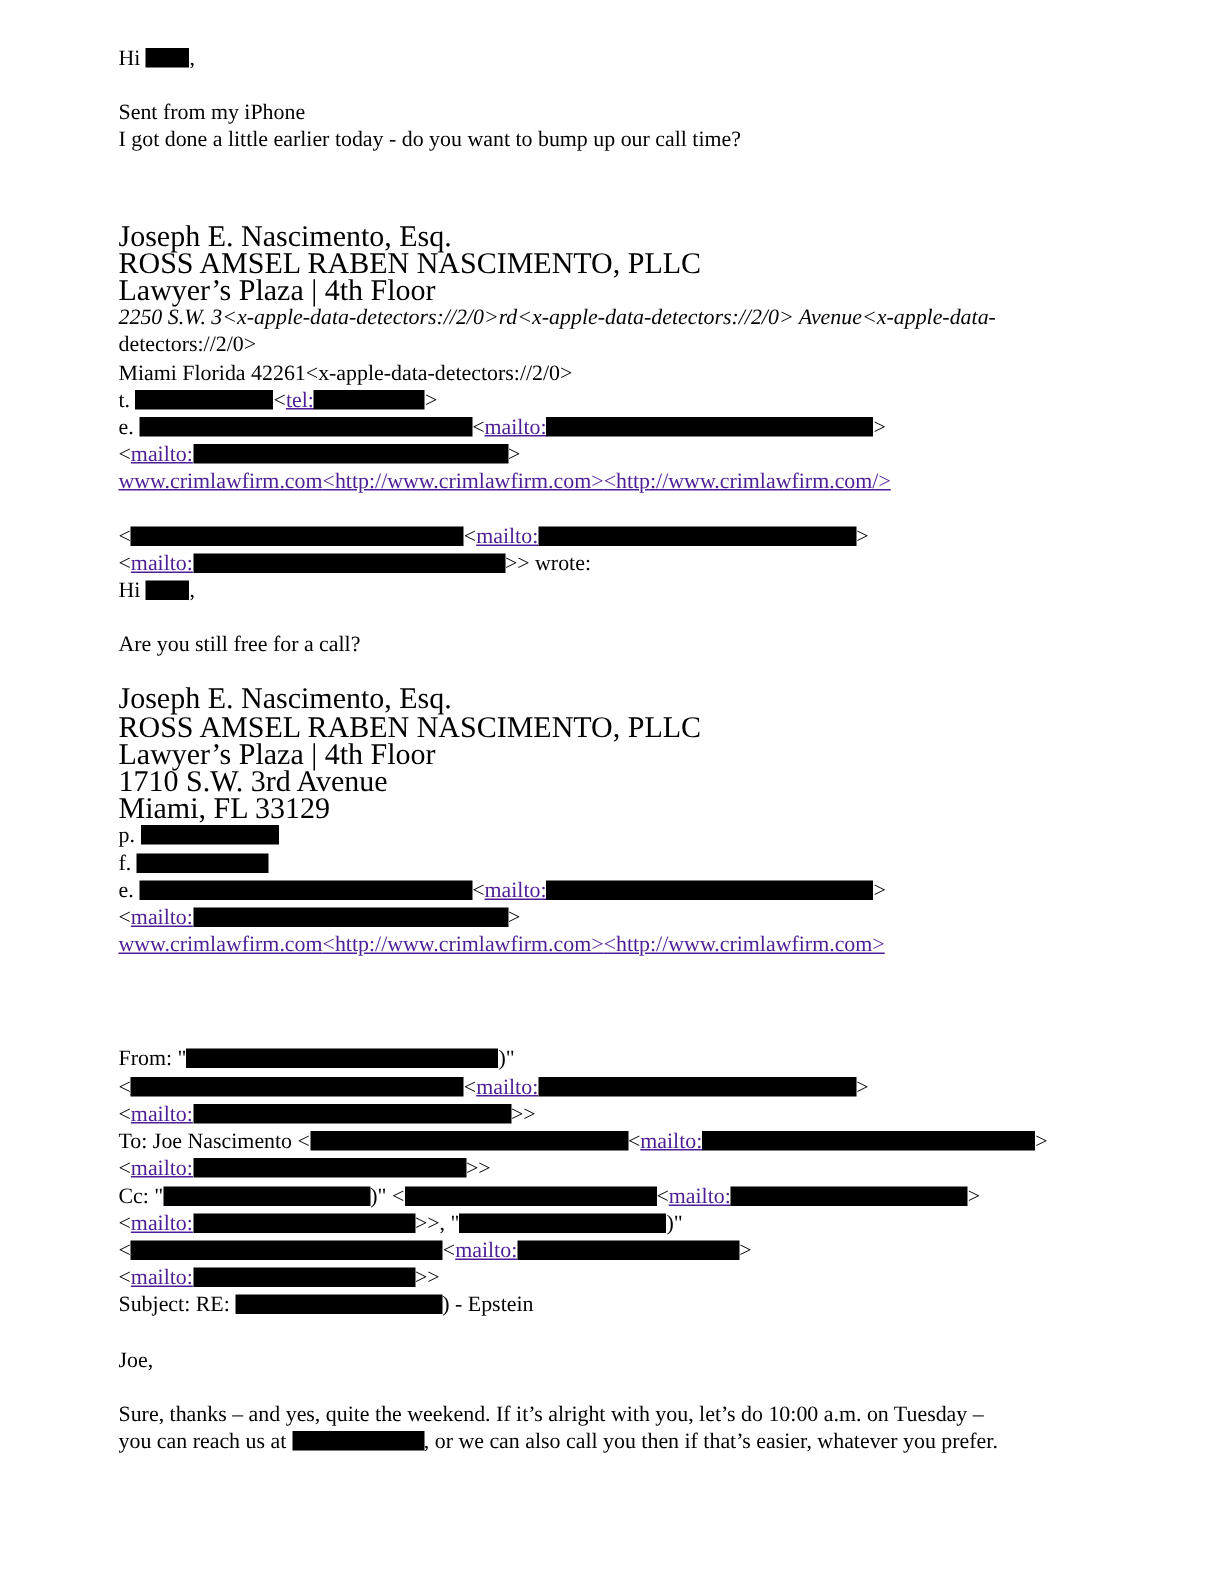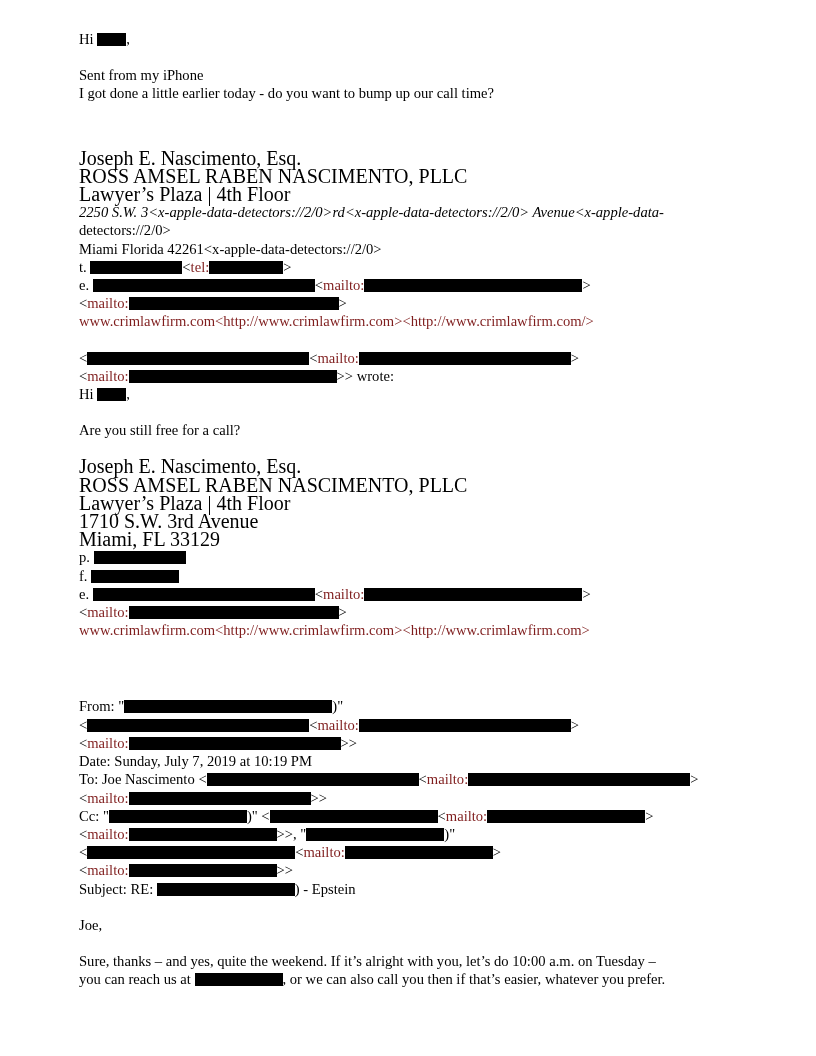--- a/index.html
+++ b/index.html
@@ -24,21 +24,22 @@
   .line { font-size: 14.6px; line-height: 18.2px; white-space: nowrap; }
   .wrapline { font-size: 14.6px; line-height: 18.2px; font-style: italic; }
   .redact {
     display: inline-block;
     background: #000000;
     vertical-align: -2px;
     height: 13px;
     border-radius: 0;
   }
   .lnk {
-    color: #7f1d1d;
+    color: #4c1d95;
+    text-decoration: underline;
   }
   .sig-line { font-size: 20px; line-height: 18.2px; }
 </style>
 </head>
 <body>
 
 <div id="page">
 
   <div class="line">
     <span>Hi</span>
@@ -128,23 +129,20 @@
   <div class="line">
     <span>From: "</span><span class="redact" style="width:208px;"></span><span>)"</span>
   </div>
   <div class="line">
     <span>&lt;</span><span class="redact" style="width:222px;"></span><span>&lt;</span><span class="lnk">mailto:</span><span class="redact" style="width:212px;"></span><span>&gt;</span>
   </div>
   <div class="line">
     <span>&lt;</span><span class="lnk">mailto:</span><span class="redact" style="width:212px;"></span><span>&gt;&gt;</span>
   </div>
   <div class="line">
-    <span>Date: </span><span>Sunday, July 7, 2019 at 10:19 PM</span>
-  </div>
-  <div class="line">
     <span>To: </span><span>Joe Nascimento</span>
     <span>&lt;</span><span class="redact" style="width:212px;"></span><span>&lt;</span><span class="lnk">mailto:</span><span class="redact" style="width:222px;"></span><span>&gt;</span>
   </div>
   <div class="line">
     <span>&lt;</span><span class="lnk">mailto:</span><span class="redact" style="width:182px;"></span><span>&gt;&gt;</span>
   </div>
   <div class="line">
     <span>Cc: "</span><span class="redact" style="width:138px;"></span><span>)"</span>
     <span>&lt;</span><span class="redact" style="width:168px;"></span><span>&lt;</span><span class="lnk">mailto:</span><span class="redact" style="width:158px;"></span><span>&gt;</span>
   </div>

